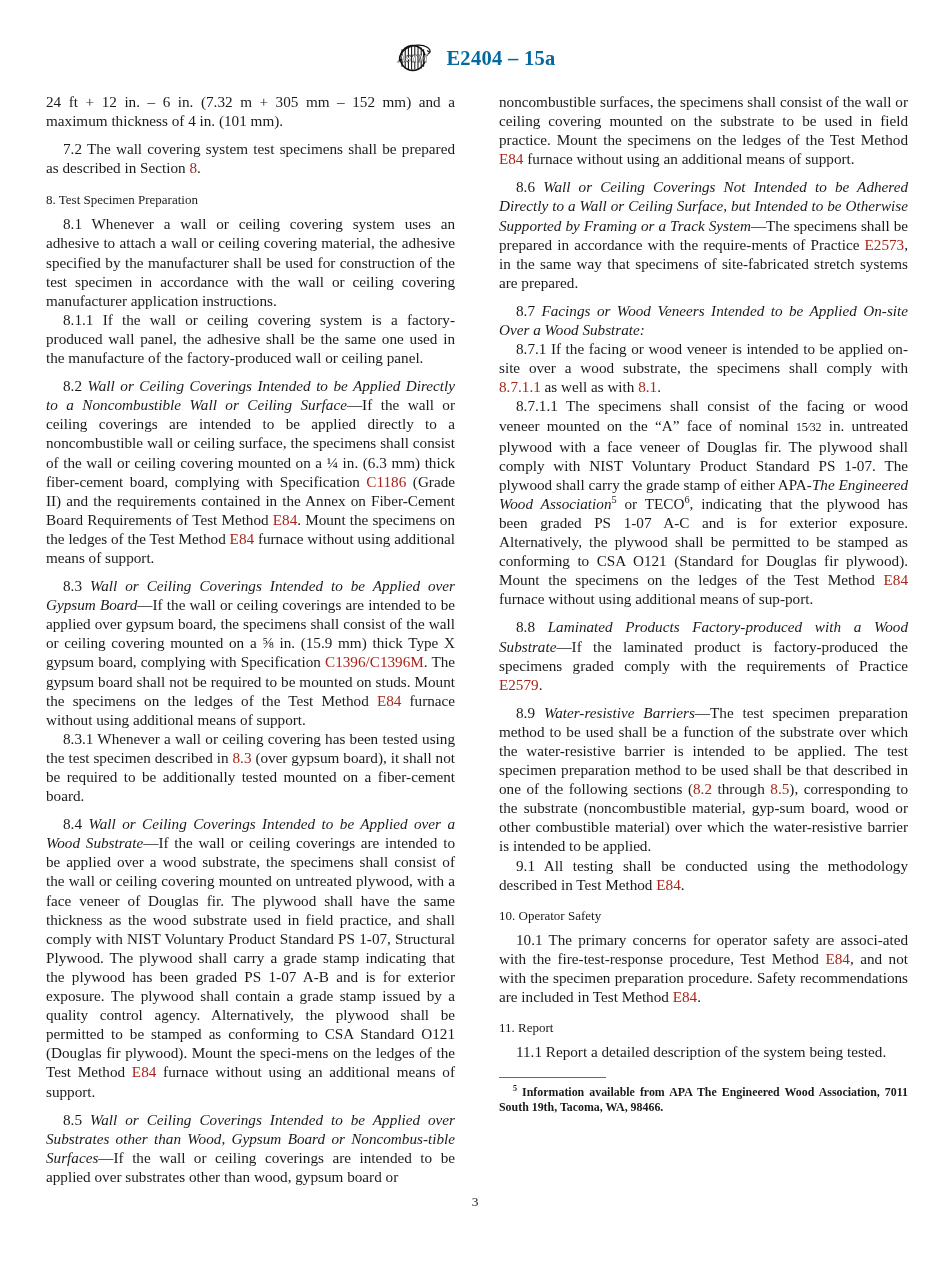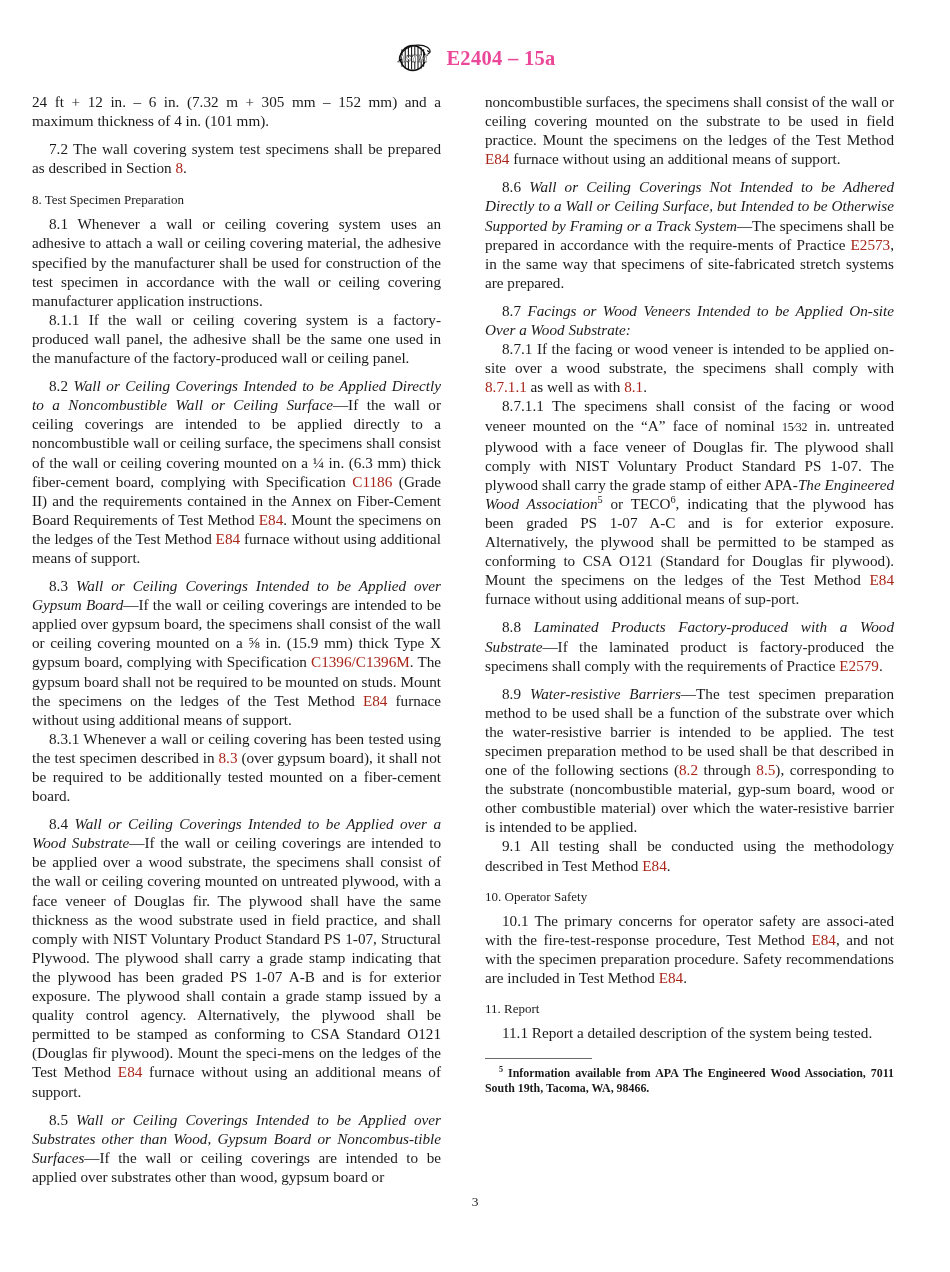--- a/index.html
+++ b/index.html
@@ -33,28 +33,28 @@
     width: 40px;
     height: 32px;
     flex: none;
     display: block;
   }
   .header-title {
     font-size: 20.5px;
     font-weight: bold;
     letter-spacing: 0.3px;
     white-space: nowrap;
-    color: #ec4899;
+    color: #0369a1;
   }
 
   
   .columns {
     position: absolute;
     top: 92px;
-    left: 32px;
+    left: 46px;
     width: 862px;
     display: flex;
     gap: 44px;
   }
   .col {
     width: 409px;
   }
 
   
   p {
@@ -173,21 +173,21 @@
       <p class="cont"><span>noncombustible surfaces, the specimens shall consist of the wall or ceiling covering mounted on the substrate to be used in field practice. Mount the specimens on the ledges of the Test Method </span><span class="ref">E84</span><span> furnace without using an additional means of support.</span></p>
 
       <p class="indent gap"><span>8.6 </span><span class="it">Wall or Ceiling Coverings Not Intended to be Adhered Directly to a Wall or Ceiling Surface, but Intended to be Otherwise Supported by Framing or a Track System</span><span>—The specimens shall be prepared in accordance with the require-ments of Practice </span><span class="ref">E2573</span><span>, in the same way that specimens of site-fabricated stretch systems are prepared.</span></p>
 
       <p class="indent gap"><span>8.7 </span><span class="it">Facings or Wood Veneers Intended to be Applied On-site Over a Wood Substrate:</span></p>
 
       <p class="indent"><span>8.7.1 If the facing or wood veneer is intended to be applied on-site over a wood substrate, the specimens shall comply with </span><span class="ref">8.7.1.1</span><span> as well as with </span><span class="ref">8.1</span><span>.</span></p>
 
       <p class="indent"><span>8.7.1.1 The specimens shall consist of the facing or wood veneer mounted on the “A” face of nominal </span><span class="frac">15⁄32</span><span> in. untreated plywood with a face veneer of Douglas fir. The plywood shall comply with NIST Voluntary Product Standard PS 1-07. The plywood shall carry the grade stamp of either APA-</span><span class="it">The Engineered Wood Association</span><sup>5</sup><span> or TECO</span><sup>6</sup><span>, indicating that the plywood has been graded PS 1-07 A-C and is for exterior exposure. Alternatively, the plywood shall be permitted to be stamped as conforming to CSA O121 (Standard for Douglas fir plywood). Mount the specimens on the ledges of the Test Method </span><span class="ref">E84</span><span> furnace without using additional means of sup-port.</span></p>
 
-      <p class="indent gap"><span>8.8 </span><span class="it">Laminated Products Factory-produced with a Wood Substrate</span><span>—If the laminated product is factory-produced the specimens shall comply with the requirements of Practice </span><span class="ref">E2579</span><span>.</span></p>
+      <p class="indent gap"><span>8.8 </span><span class="it">Laminated Products Factory-produced with a Wood Substrate</span><span>—If the laminated product is factory-produced the specimens graded comply with the requirements of Practice </span><span class="ref">E2579</span><span>.</span></p>
 
       <p class="indent gap"><span>8.9 </span><span class="it">Water-resistive Barriers</span><span>—The test specimen preparation method to be used shall be a function of the substrate over which the water-resistive barrier is intended to be applied. The test specimen preparation method to be used shall be that described in one of the following sections (</span><span class="ref">8.2</span><span> through </span><span class="ref">8.5</span><span>), corresponding to the substrate (noncombustible material, gyp-sum board, wood or other combustible material) over which the water-resistive barrier is intended to be applied.</span></p>
 
 
       <p class="indent"><span>9.1 All testing shall be conducted using the methodology described in Test Method </span><span class="ref">E84</span><span>.</span></p>
 
       <h2 class="section tight">10.  Operator Safety</h2>
 
       <p class="indent"><span>10.1 The primary concerns for operator safety are associ-ated with the fire-test-response procedure, Test Method </span><span class="ref">E84</span><span>, and not with the specimen preparation procedure. Safety recommendations are included in Test Method </span><span class="ref">E84</span><span>.</span></p>
 

